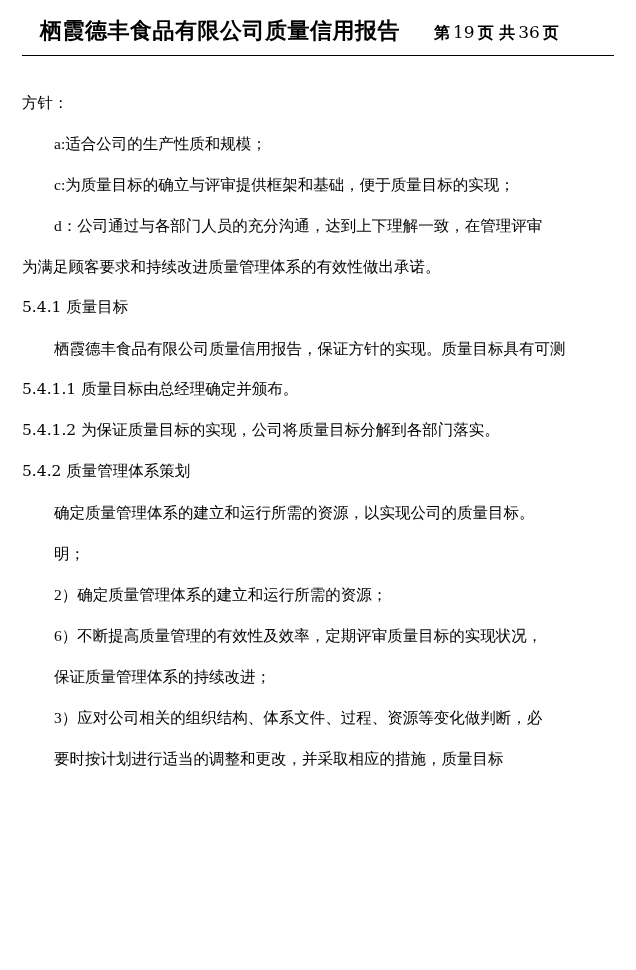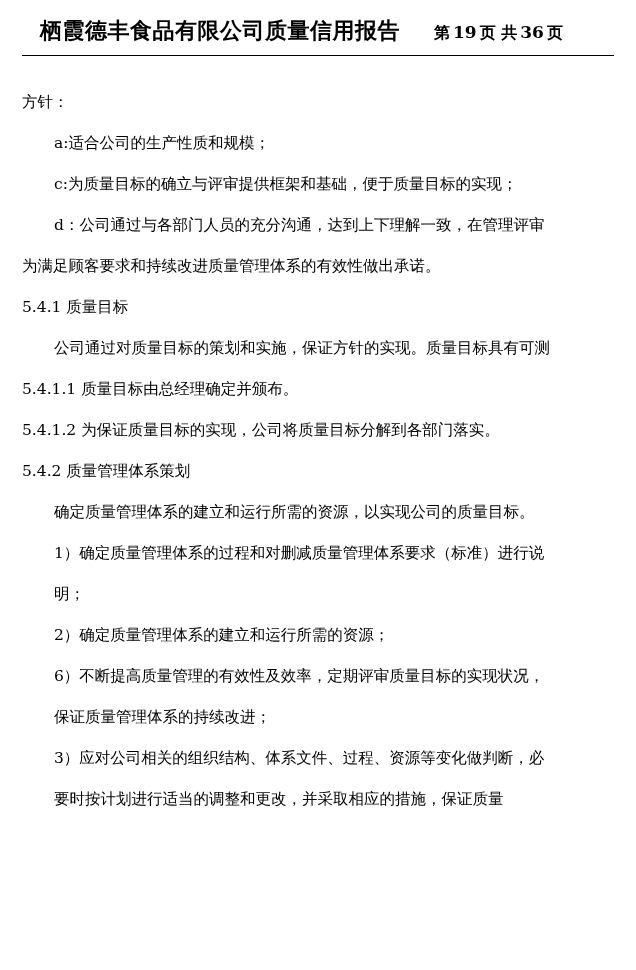--- a/index.html
+++ b/index.html
@@ -39,21 +39,21 @@
   }
   .header-pageinfo {
     font-family: "DejaVu Serif", "Liberation Serif", serif;
     font-weight: bold;
     font-size: 16px;
     margin-left: 34px;
     white-space: nowrap;
   }
   .header-pageinfo .num {
     font-family: "DejaVu Serif", "Liberation Serif", serif;
-    font-weight: bold;
+    font-weight: normal;
     font-size: 17px;
     padding: 0 3px;
     text-align: center;
   }
   .header-rule {
     margin-top: 9px;
     border: 0;
     border-top: 1.6px solid #000;
     height: 0;
     width: 100%;
@@ -61,20 +61,21 @@
   
   .content {
     margin-top: 26px;
     font-family: "DejaVu Serif", "Liberation Serif", serif;
     font-size: 15.5px;
     line-height: 41px;
   }
   .para {
     margin: 0;
     white-space: nowrap;
+    font-family: Liberation Serif, serif;
   }
   .indent1 {
     text-indent: 32px;
   }
   .indent-hang {
     margin: 0;
     padding-left: 32px;
     text-indent: 0;
     white-space: normal;
   }
@@ -101,27 +102,26 @@
   </div>
   <hr class="header-rule">
 
   <div class="content">
     <p class="para no-indent">方针：</p>
     <p class="para indent1">a:适合公司的生产性质和规模；</p>
     <p class="para indent1">c:为质量目标的确立与评审提供框架和基础，便于质量目标的实现；</p>
     <p class="para indent1">d：公司通过与各部门人员的充分沟通，达到上下理解一致，在管理评审</p>
     <p class="para no-indent">为满足顾客要求和持续改进质量管理体系的有效性做出承诺。</p>
     <p class="heading">5.4.1 质量目标</p>
-    <p class="para indent1">公司通过对质量目标的策划和实施，保证方针的实现。质量目标具有可测</p>
+    <p class="para indent1">栖霞德丰食品有限公司质量信用报告，保证方针的实现。质量目标具有可测</p>
     <p class="heading">5.4.1.1 质量目标由总经理确定并颁布。</p>
     <p class="heading">5.4.1.2 为保证质量目标的实现，公司将质量目标分解到各部门落实。</p>
     <p class="heading">5.4.2  质量管理体系策划</p>
     <p class="para indent1">确定质量管理体系的建立和运行所需的资源，以实现公司的质量目标。</p>
-    <p class="para indent1">1）确定质量管理体系的过程和对删减质量管理体系要求（标准）进行说</p>
     <p class="para indent-hang">明；</p>
     <p class="para indent1">2）确定质量管理体系的建立和运行所需的资源；</p>
     <p class="para indent1">6）不断提高质量管理的有效性及效率，定期评审质量目标的实现状况，</p>
     <p class="para indent-hang">保证质量管理体系的持续改进；</p>
     <p class="para indent1">3）应对公司相关的组织结构、体系文件、过程、资源等变化做判断，必</p>
-    <p class="para indent-hang">要时按计划进行适当的调整和更改，并采取相应的措施，保证质量</p>
+    <p class="para indent-hang">要时按计划进行适当的调整和更改，并采取相应的措施，质量目标</p>
   </div>
 
 </div>
 
 </body></html>

